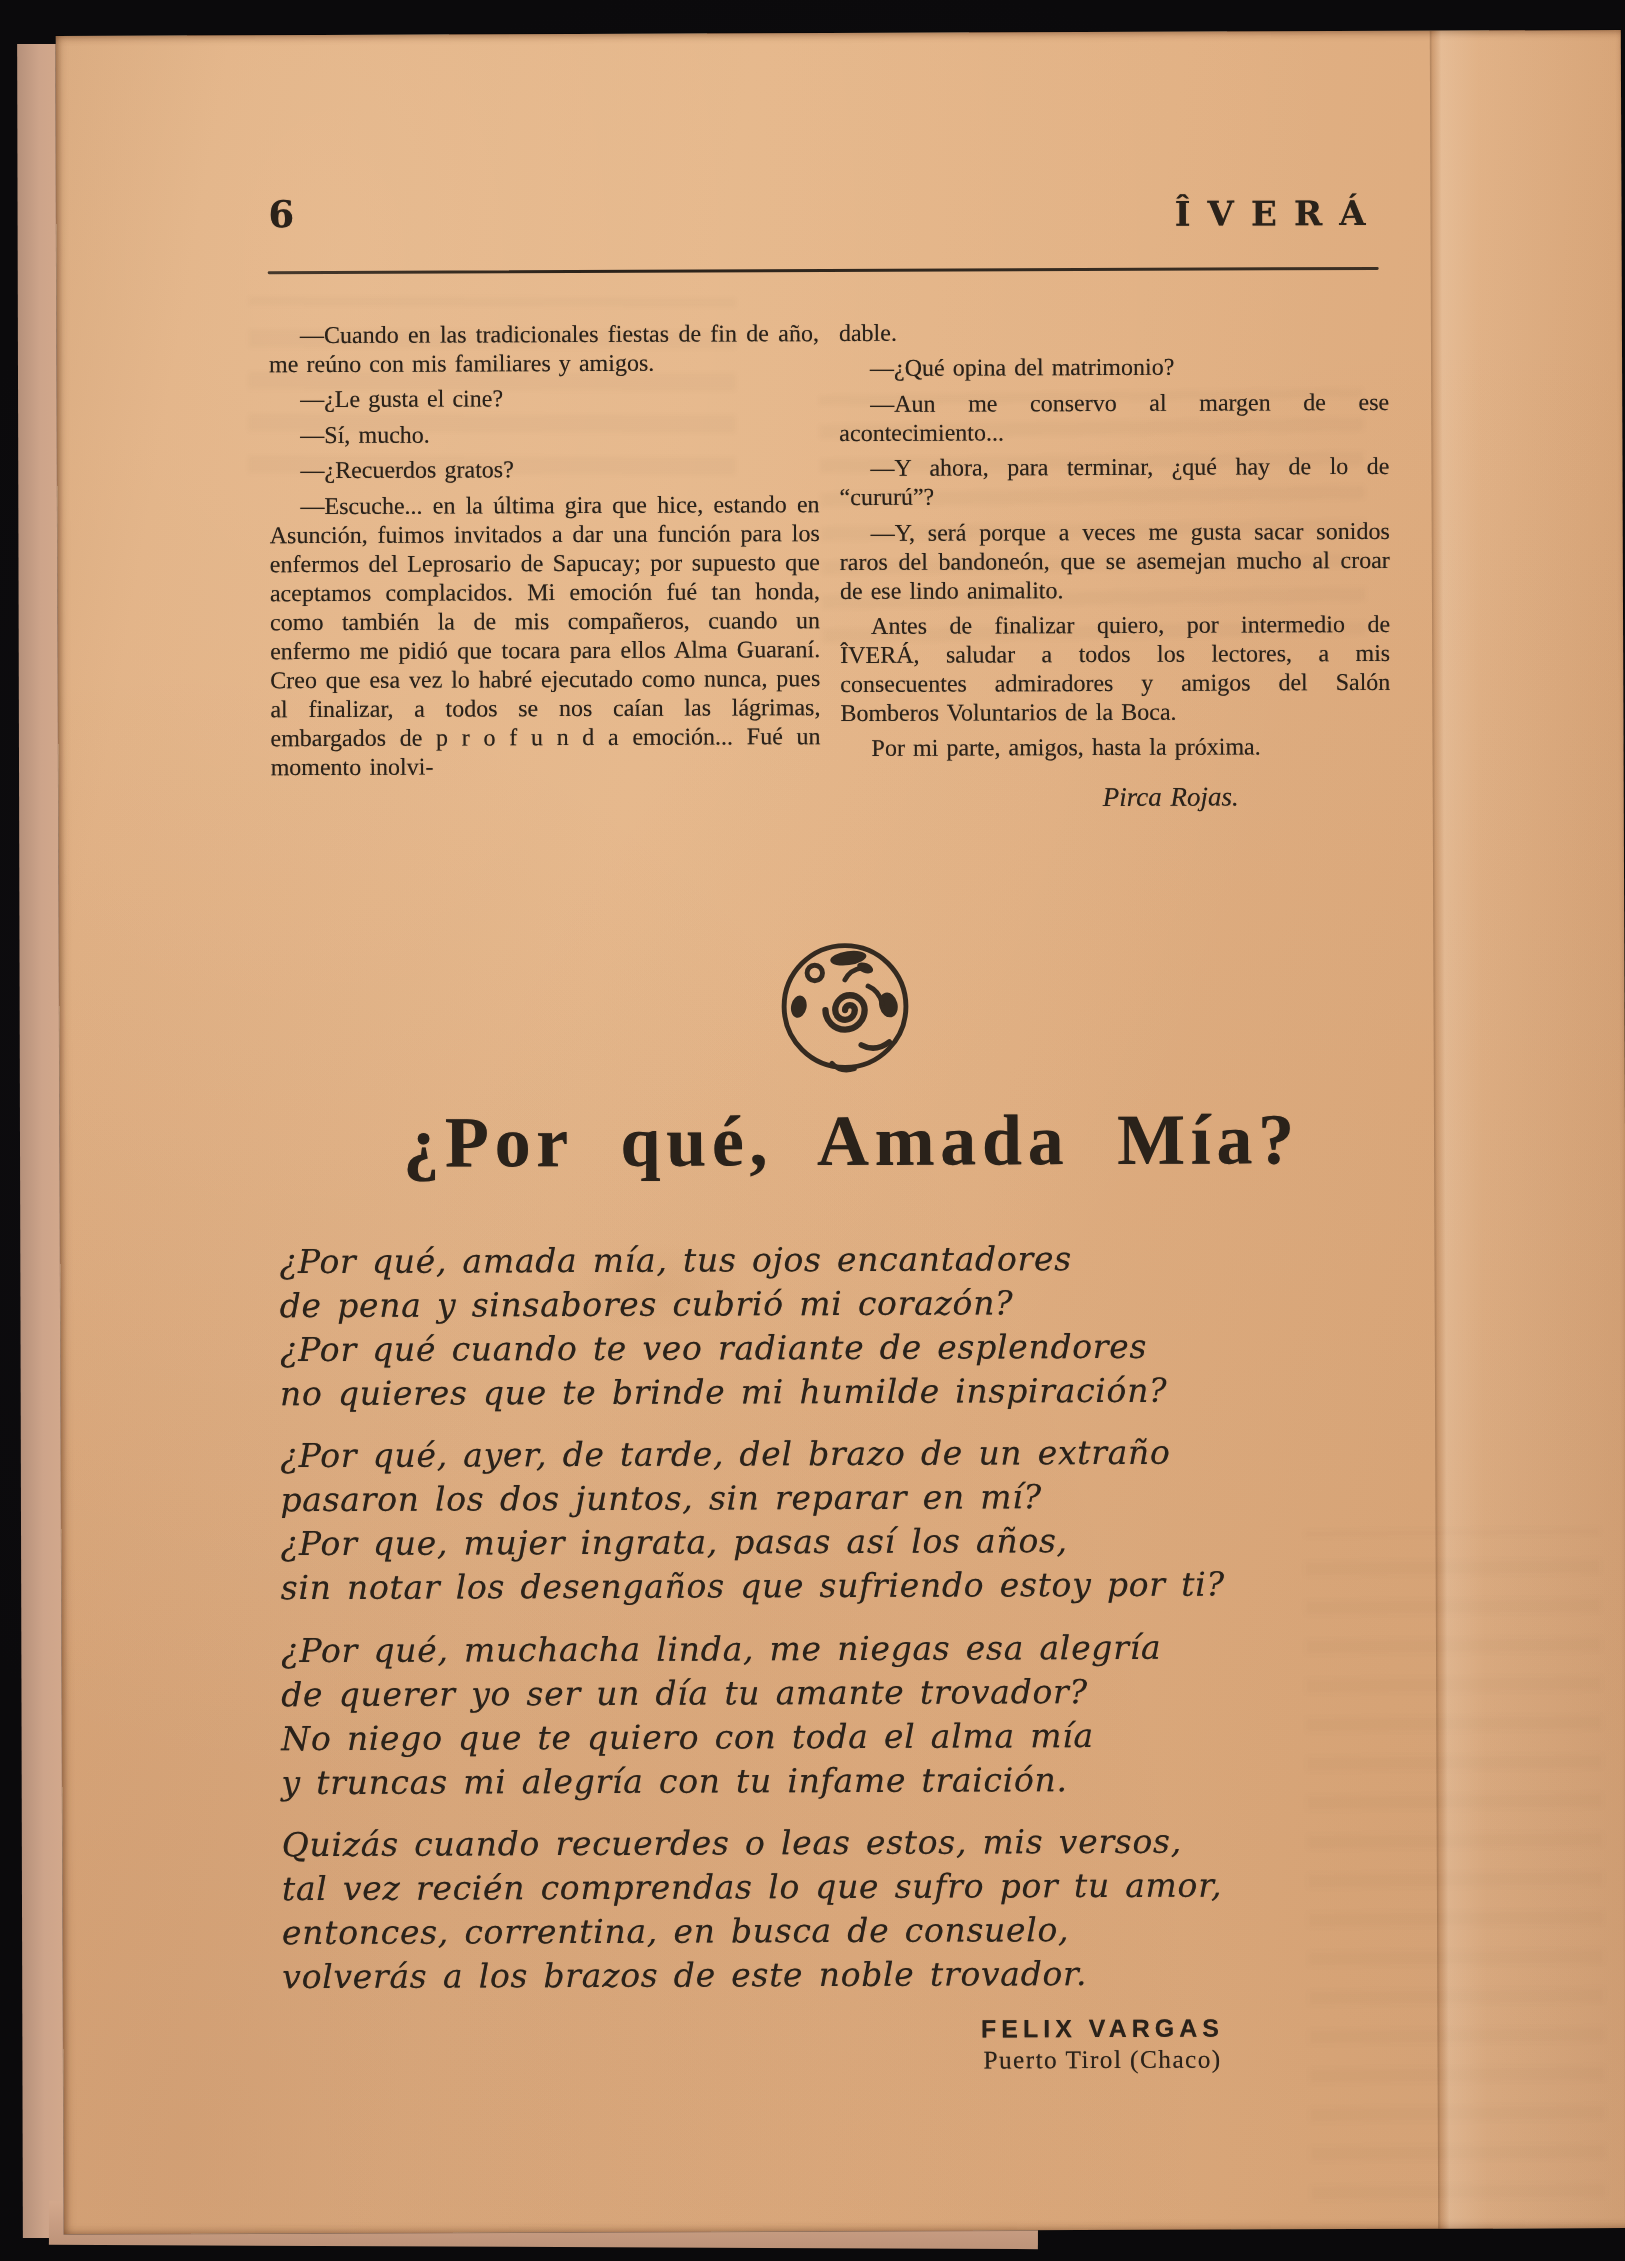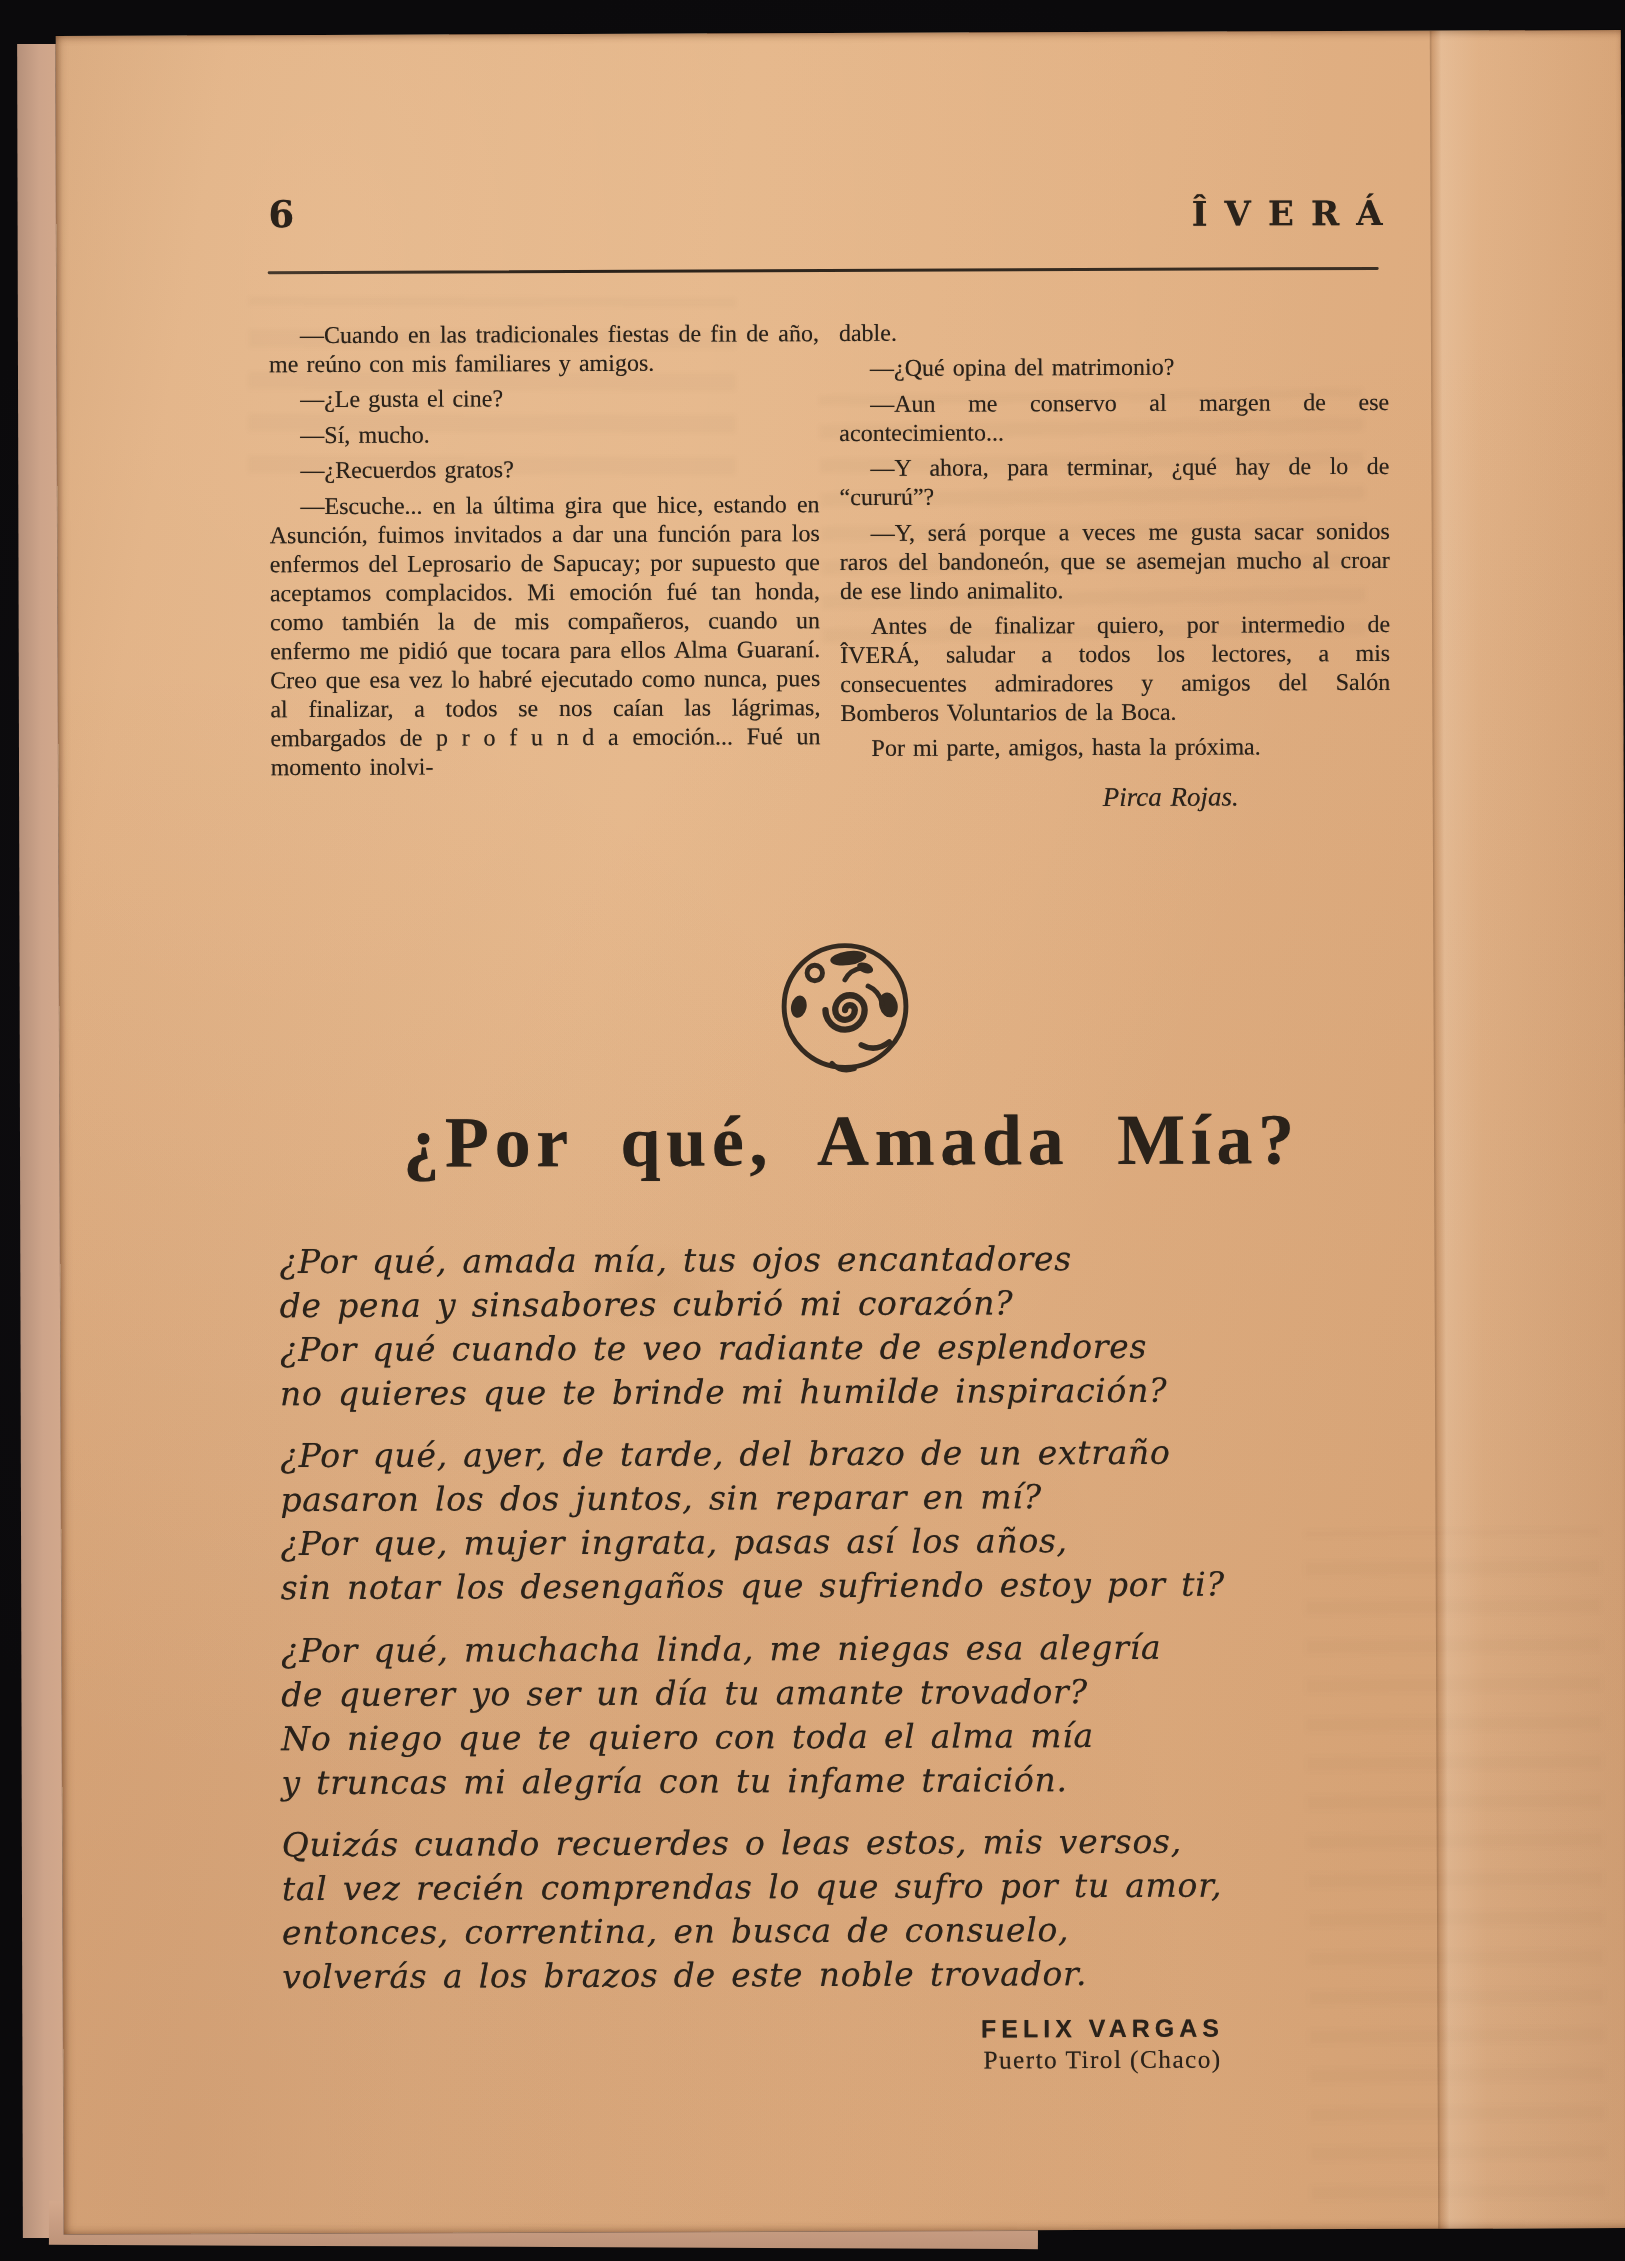--- a/index.html
+++ b/index.html
@@ -69,21 +69,21 @@
     transform:rotate(-0.3deg);}
 
   .ink{color:var(--ink);text-shadow:0 0 0.7px rgba(48,36,24,0.55);}
 
   
   .pagenum{
     position:absolute;left:212px;top:161px;
     font-family:"DejaVu Serif", serif;font-weight:bold;font-size:37px;line-height:1;
   }
   .masthead{
-    position:absolute;right:222px;top:165px;
+    position:absolute;right:239px;top:165px;
     font-family:"DejaVu Serif", serif;font-weight:bold;font-size:34px;line-height:1;
     letter-spacing:17px;
   }
   .rule{
     position:absolute;left:211px;top:236px;width:1111px;height:2.8px;
     background:linear-gradient(90deg, rgba(42,34,26,0.85), rgba(42,34,26,1) 30%, rgba(42,34,26,0.9));
     border-radius:1.4px;
   }
 
   

